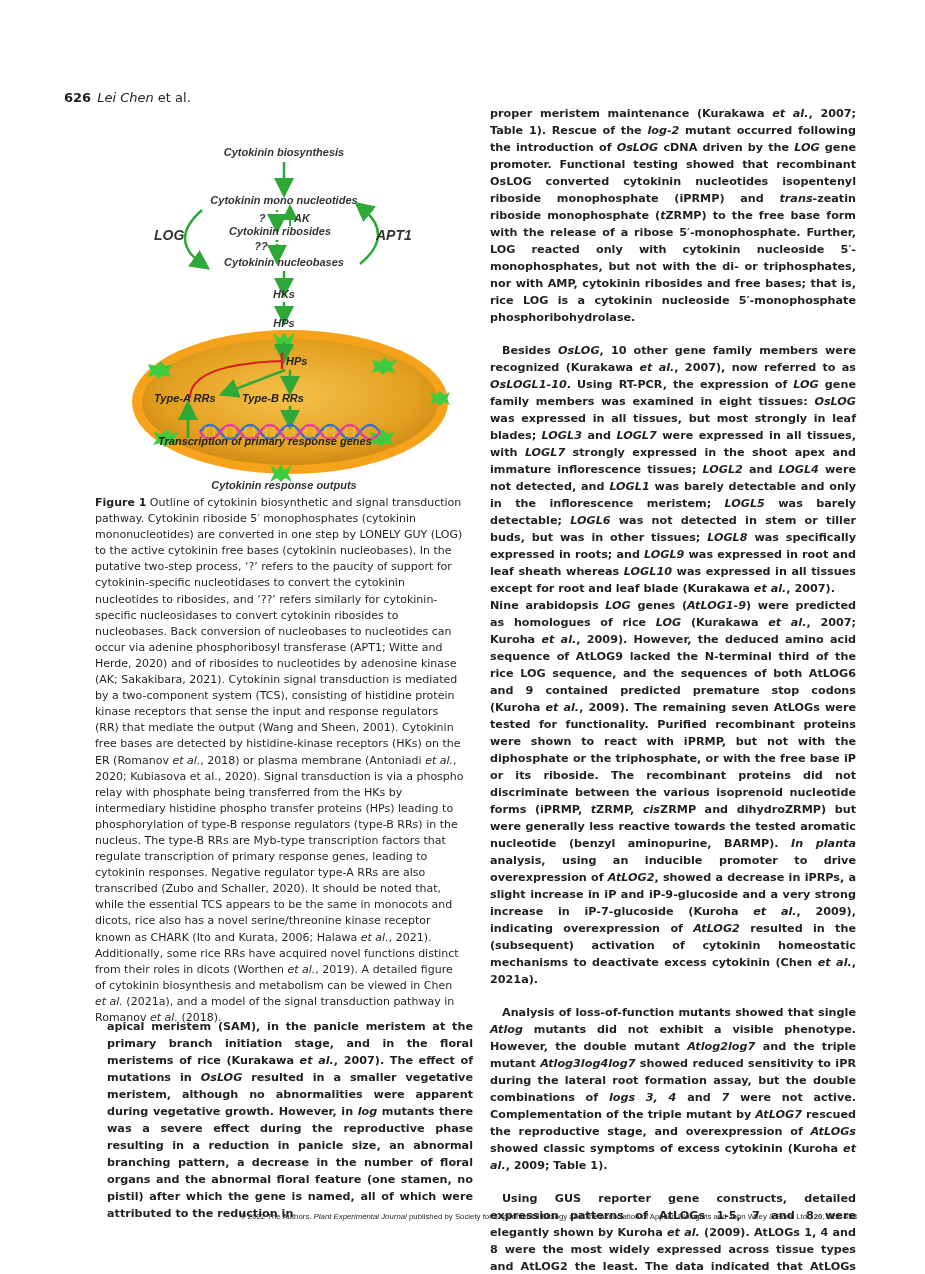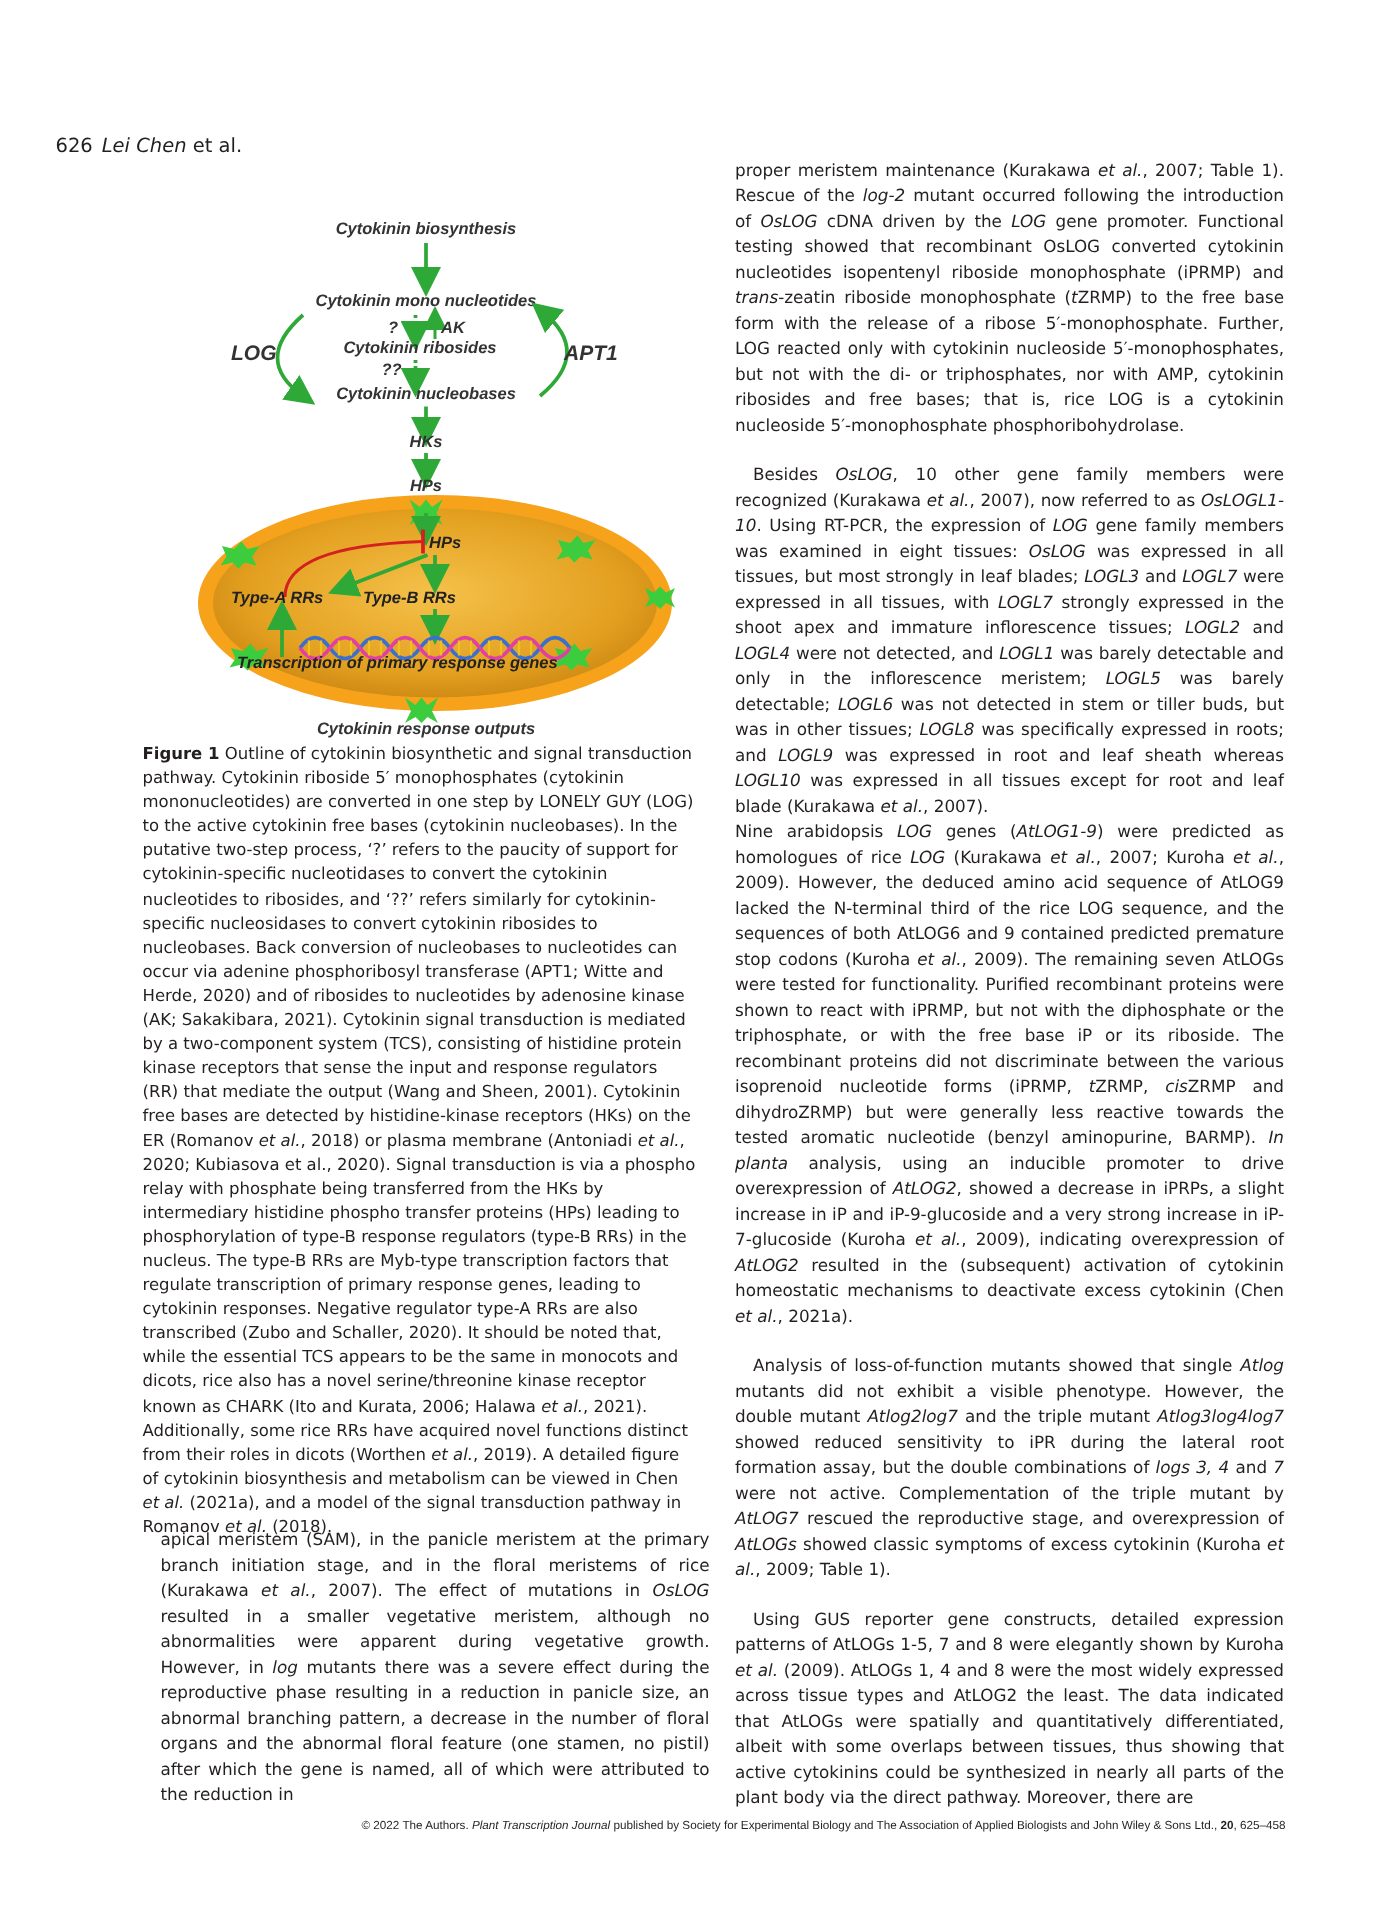--- a/index.html
+++ b/index.html
@@ -1,25 +1,25 @@
 <!DOCTYPE html>
 <html><head>
 <meta charset="utf-8">
 <style>
   html, body { margin:0; padding:0; background:#ffffff; }
   body { width:925px; height:1274px; position:relative; overflow:hidden;
          font-family:"DejaVu Sans", sans-serif; color:#231f20; }
   .running-head { position:absolute; left:37px; top:90px; font-size:13px; }
-  .running-head .pg { font-weight:normal; margin-right:6px; }
+  .running-head .pg { font-weight:bold; margin-right:6px;margin-left:27px; }
   .running-head .au { font-style:italic; }
 
   .col { position:absolute; font-size:11.2px; line-height:17px; text-align:justify; }
   .col-left { left:95px; width:366px; }
   .col-right { left:490px; width:366px; top:105px; }
-  .col p { margin:0; }
+  .col p { margin:0;font-weight:bold; }
   .col p.indent { text-indent:12px;margin-top:16px; }
   .col i { font-style:italic; }
 
   .figure { position:absolute; left:130px; top:140px; width:320px; height:355px;font-style:italic; }
   .figure svg { width:100%; height:100%; }
 
   .caption { position:absolute; left:95px; top:495px; width:370px;
              font-size:11px; line-height:16.1px; color:#231f20; }
   .caption b { font-weight:bold; }
 
@@ -138,14 +138,14 @@
 
 <div class="col col-right">
   <p><span>proper meristem maintenance (Kurakawa </span><i>et al.</i><span>, 2007; Table 1). Rescue of the </span><i>log-2</i><span> mutant occurred following the introduction of </span><i>OsLOG</i><span> cDNA driven by the </span><i>LOG</i><span> gene promoter. Functional testing showed that recombinant OsLOG converted cytokinin nucleotides isopentenyl riboside monophosphate (iPRMP) and </span><i>trans</i><span>-zeatin riboside monophosphate (</span><i>t</i><span>ZRMP) to the free base form with the release of a ribose 5′-monophosphate. Further, LOG reacted only with cytokinin nucleoside 5′-monophosphates, but not with the di- or triphosphates, nor with AMP, cytokinin ribosides and free bases; that is, rice LOG is a cytokinin nucleoside 5′-monophosphate phosphoribohydrolase.</span></p>
   <p class="indent"><span>Besides </span><i>OsLOG</i><span>, 10 other gene family members were recognized (Kurakawa </span><i>et al.</i><span>, 2007), now referred to as </span><i>OsLOGL1-10</i><span>. Using RT-PCR, the expression of </span><i>LOG</i><span> gene family members was examined in eight tissues: </span><i>OsLOG</i><span> was expressed in all tissues, but most strongly in leaf blades; </span><i>LOGL3</i><span> and </span><i>LOGL7</i><span> were expressed in all tissues, with </span><i>LOGL7</i><span> strongly expressed in the shoot apex and immature inflorescence tissues; </span><i>LOGL2</i><span> and </span><i>LOGL4</i><span> were not detected, and </span><i>LOGL1</i><span> was barely detectable and only in the inflorescence meristem; </span><i>LOGL5</i><span> was barely detectable; </span><i>LOGL6</i><span> was not detected in stem or tiller buds, but was in other tissues; </span><i>LOGL8</i><span> was specifically expressed in roots; and </span><i>LOGL9</i><span> was expressed in root and leaf sheath whereas </span><i>LOGL10</i><span> was expressed in all tissues except for root and leaf blade (Kurakawa </span><i>et al.</i><span>, 2007).</span></p>
   <p><span>Nine arabidopsis </span><i>LOG</i><span> genes (</span><i>AtLOG1-9</i><span>) were predicted as homologues of rice </span><i>LOG</i><span> (Kurakawa </span><i>et al.</i><span>, 2007; Kuroha </span><i>et al.</i><span>, 2009). However, the deduced amino acid sequence of AtLOG9 lacked the N-terminal third of the rice LOG sequence, and the sequences of both AtLOG6 and 9 contained predicted premature stop codons (Kuroha </span><i>et al.</i><span>, 2009). The remaining seven AtLOGs were tested for functionality. Purified recombinant proteins were shown to react with iPRMP, but not with the diphosphate or the triphosphate, or with the free base iP or its riboside. The recombinant proteins did not discriminate between the various isoprenoid nucleotide forms (iPRMP, </span><i>t</i><span>ZRMP, </span><i>cis</i><span>ZRMP and dihydroZRMP) but were generally less reactive towards the tested aromatic nucleotide (benzyl aminopurine, BARMP). </span><i>In planta</i><span> analysis, using an inducible promoter to drive overexpression of </span><i>AtLOG2</i><span>, showed a decrease in iPRPs, a slight increase in iP and iP-9-glucoside and a very strong increase in iP-7-glucoside (Kuroha </span><i>et al.</i><span>, 2009), indicating overexpression of </span><i>AtLOG2</i><span> resulted in the (subsequent) activation of cytokinin homeostatic mechanisms to deactivate excess cytokinin (Chen </span><i>et al.</i><span>, 2021a).</span></p>
   <p class="indent"><span>Analysis of loss-of-function mutants showed that single </span><i>Atlog</i><span> mutants did not exhibit a visible phenotype. However, the double mutant </span><i>Atlog2log7</i><span> and the triple mutant </span><i>Atlog3log4log7</i><span> showed reduced sensitivity to iPR during the lateral root formation assay, but the double combinations of </span><i>logs 3, 4</i><span> and </span><i>7</i><span> were not active. Complementation of the triple mutant by </span><i>AtLOG7</i><span> rescued the reproductive stage, and overexpression of </span><i>AtLOGs</i><span> showed classic symptoms of excess cytokinin (Kuroha </span><i>et al.</i><span>, 2009; Table 1).</span></p>
   <p class="indent"><span>Using GUS reporter gene constructs, detailed expression patterns of AtLOGs 1-5, 7 and 8 were elegantly shown by Kuroha </span><i>et al.</i><span> (2009). AtLOGs 1, 4 and 8 were the most widely expressed across tissue types and AtLOG2 the least. The data indicated that AtLOGs were spatially and quantitatively differentiated, albeit with some overlaps between tissues, thus showing that active cytokinins could be synthesized in nearly all parts of the plant body via the direct pathway. Moreover, there are</span></p>
 </div>
 
 <div class="footer">
-  <span>© 2022 The Authors. </span><i>Plant Transcription Journal</i><span> published by Society for Experimental Biology and The Association of Applied Biologists and John Wiley &amp; Sons Ltd., </span><b>20</b><span>, 625–458</span>
+  <span>© 2022 The Authors. </span><i>Plant Experimental Journal</i><span> published by Society for Experimental Biology and The Association of Applied Biologists and John Wiley &amp; Sons Ltd., </span><b>20</b><span>, 625–458</span>
 </div>
 
 </body></html>

